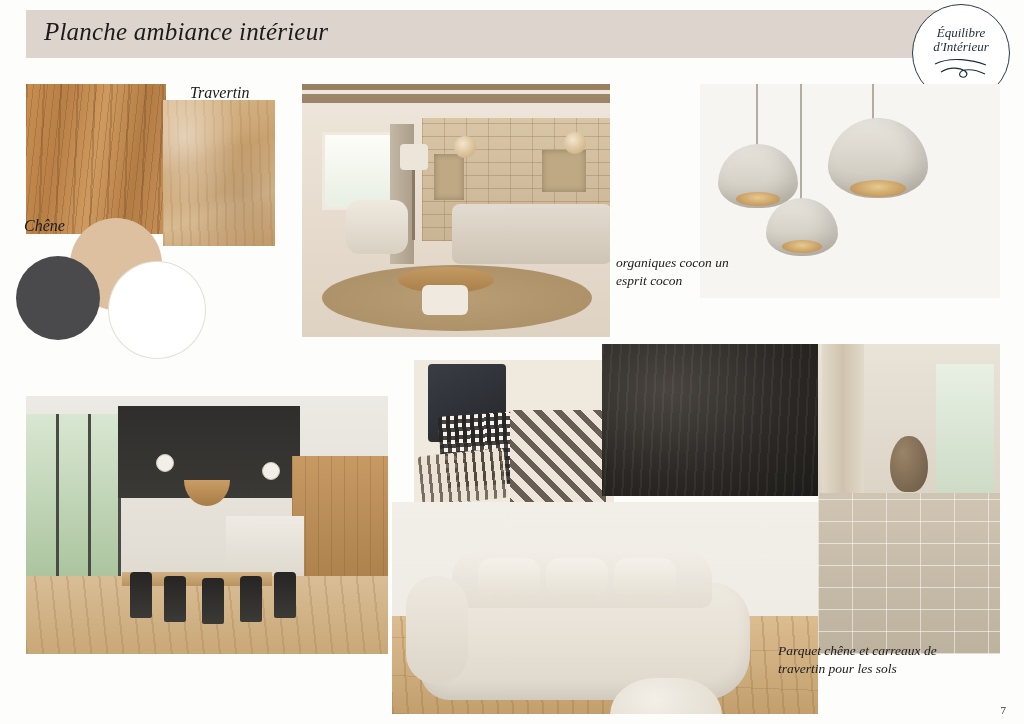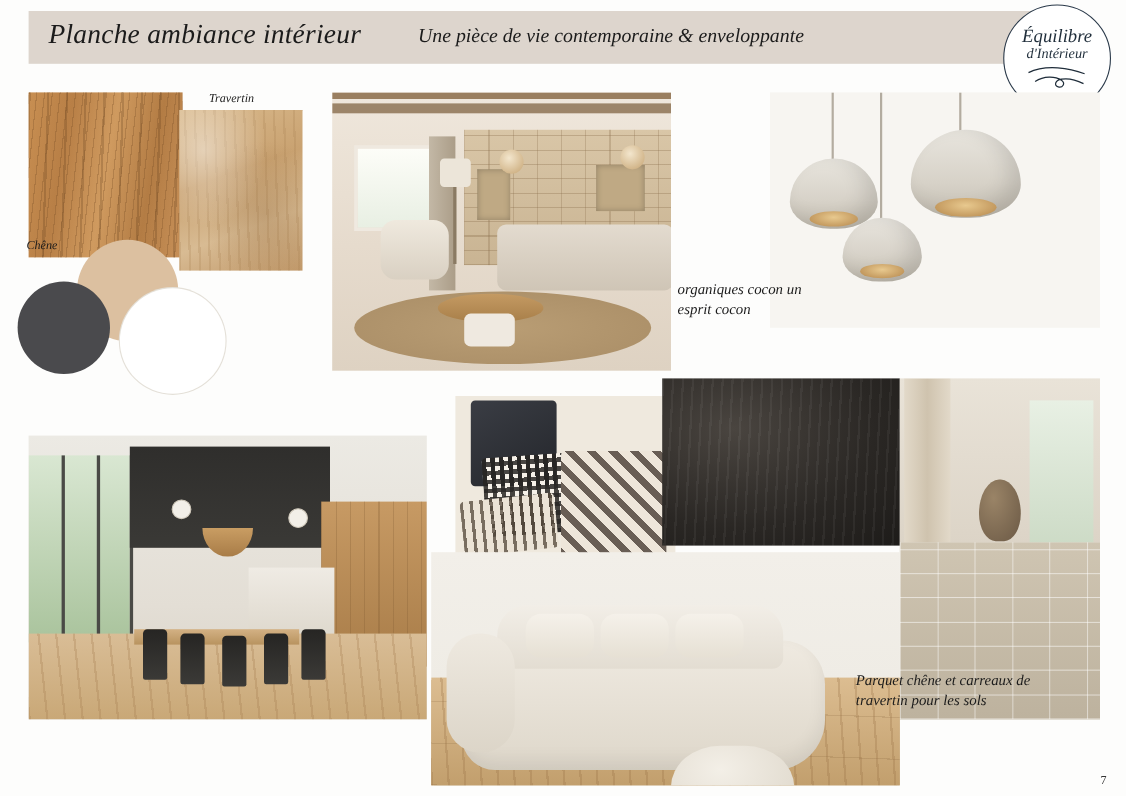--- a/index.html
+++ b/index.html
@@ -60,21 +60,21 @@
     border: 1.5px solid #2b3a4a;
     border-radius: 50%;
     background: #ffffff;
     display: flex;
     flex-direction: column;
     align-items: center;
     justify-content: center;
     text-align: center;
   }
   .logo-l1 {
-    font-size: 17px;
+    font-size: 13px;
     font-style: italic;
     color: #1f2d3a;
     line-height: 1.1;
   }
   .logo-l2 {
     font-size: 13px;
     font-style: italic;
     color: #1f2d3a;
     line-height: 1.1;
     margin-bottom: 2px;
@@ -338,40 +338,39 @@
     font-family: "Liberation Serif", serif;
     font-style: italic;
     font-size: 13.5px;
     line-height: 1.35;
     color: #1b1b1b;
   }
   .label {
     position: absolute;
     font-family: "Liberation Serif", serif;
     font-style: italic;
-    font-size: 11px;
+    font-size: 16px;
     color: #1b1b1b;
   }
   .page-number {
     position: absolute;
     right: 18px;
     bottom: 8px;
     font-size: 11px;
     font-family: "Liberation Serif", serif;
     color: #333;
   }
 </style>
 </head>
 <body>
 
 <div class="page">
 
   <div class="header-band"></div>
   <div class="title-main">Planche ambiance intérieur</div>
-  <div class="title-sub">Une pièce de vie contemporaine &amp; enveloppante</div>
 
   <div class="logo">
     <div class="logo-l1">Équilibre</div>
     <div class="logo-l2">d'Intérieur</div>
     <svg class="logo-swirl" width="56" height="22" viewBox="0 0 56 22">
       <path d="M2 6 C18 -2, 40 2, 53 7" stroke="#1f2d3a" stroke-width="1.1" fill="none"></path>
       <path d="M8 14 C16 9, 26 9, 32 13 C36 16, 33 20, 29 19 C25 18, 26 13, 32 12 C38 11, 46 13, 52 16" stroke="#1f2d3a" stroke-width="1.1" fill="none"></path>
     </svg>
   </div>
 
@@ -462,20 +461,20 @@
     <div class="floorwood"></div>
     <div class="body"></div>
     <div class="back"></div>
     <div class="cush" style="left:86px;"></div>
     <div class="cush" style="left:154px;"></div>
     <div class="cush" style="left:222px;"></div>
     <div class="arm"></div>
     <div class="ottoman"></div>
   </div>
 
-  <div class="caption" style="left:778px; top:610px; width:210px;">
+  <div class="caption" style="left:778px; top:642px; width:210px;">
     <div>Parquet chêne et carreaux de</div>
     <div>travertin pour les sols</div>
   </div>
 
   <div class="page-number">7</div>
 
 </div>
 
 </body></html>

